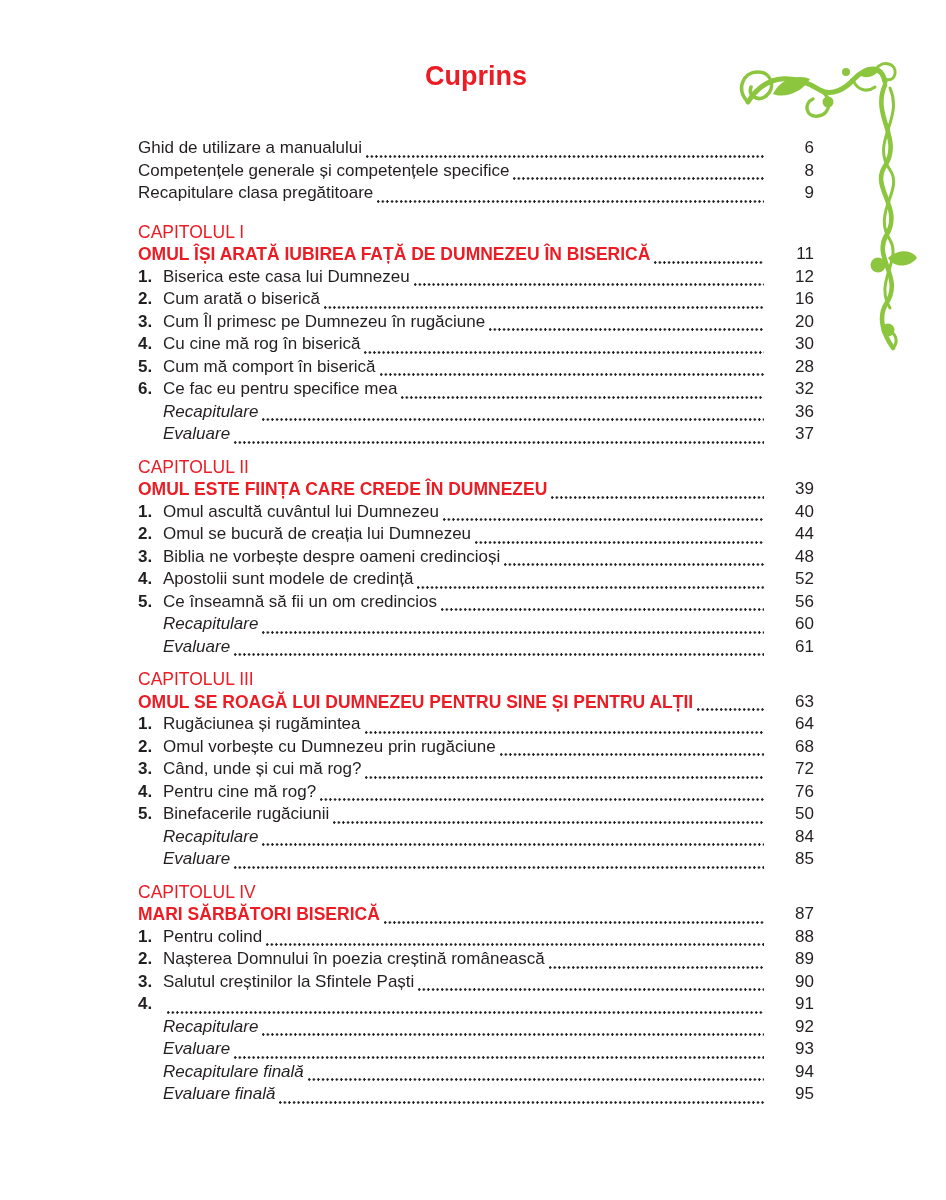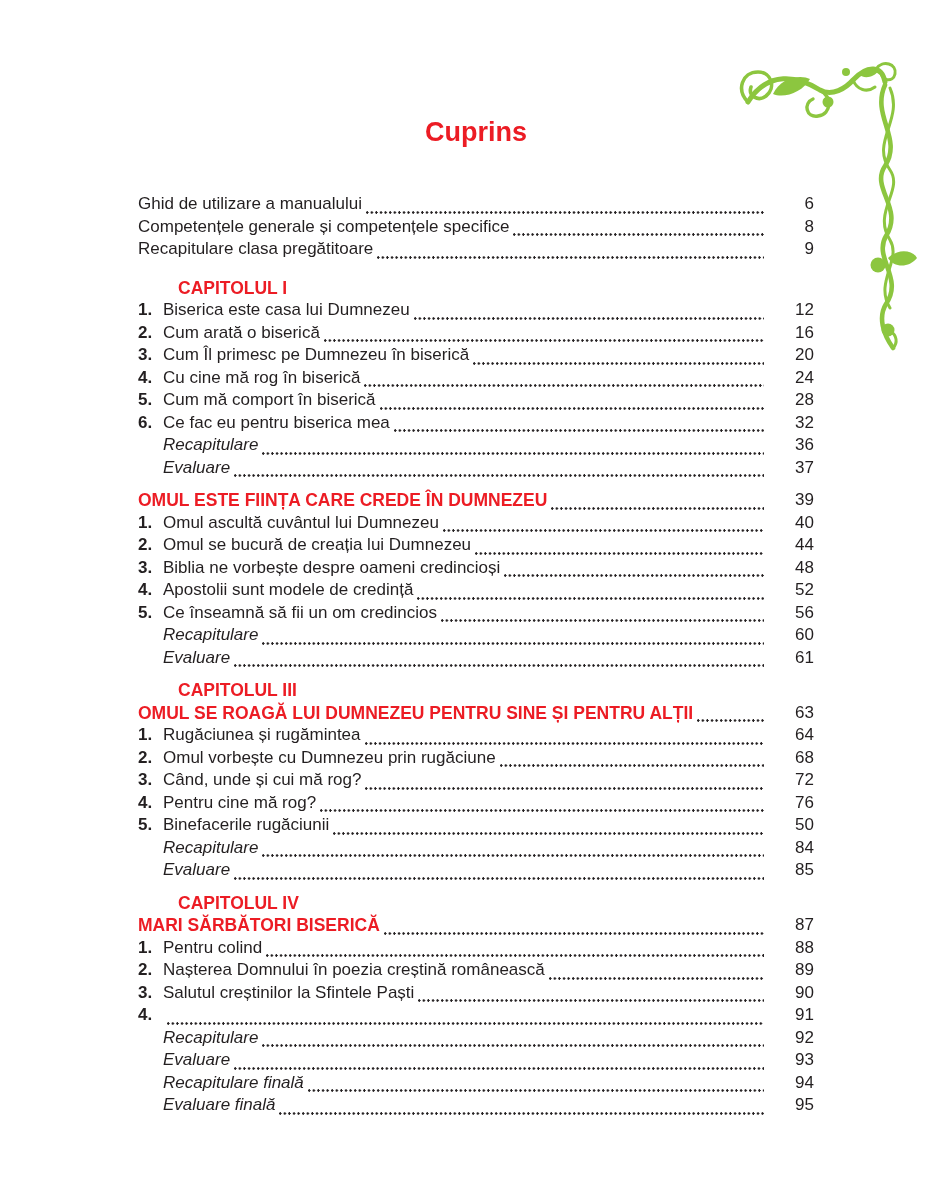--- a/index.html
+++ b/index.html
@@ -11,21 +11,21 @@
     position: relative;
     overflow: hidden;
   }
   .toc {
     position: absolute;
     left: 138px; top: 0;
     width: 676px;
   }
   h1.page-title {
     margin: 0;
-    padding-top: 116px;
+    padding-top: 60px;
     text-align: center;
     font-size: 27px;
     line-height: 32px;
     font-weight: bold;
     color: #EC1C24;
     letter-spacing: 0px;
   }
   .front-matter { margin-top: 45px; }
   .chapter { margin-top: 10px; }
   .chapter:first-of-type { margin-top: 16px; }
@@ -55,24 +55,23 @@
     background-image: radial-gradient(circle at 1.2px 1.5px, #231F20 1.05px, transparent 1.35px);
     background-size: 4.6px 3px;
     background-repeat: repeat-x;
   }
   .page-num {
     flex: 0 0 50px;
     text-align: right;
   }
   .cap-label {
     color: #EC1C24;
-    font-weight: bold;
+    font-weight: normal;
     font-size: 17.5px;
     line-height: 22.5px;
-    margin-left: 40px;
   }
   .head-row .label {
     color: #EC1C24;
     font-weight: bold;
     font-size: 17.5px;
   }
   .vine {
     position: absolute;
     left: 728px; top: 52px;
     width: 190px; height: 300px;
@@ -130,72 +129,78 @@
       <div class="row">
 
     <span class="label">Recapitulare clasa pregătitoare</span>
     <span class="leader"></span>
     <span class="page-num">9</span>
   </div>
     </div>
   <div>
       <section class="chapter">
     <div class="cap-label">CAPITOLUL I</div>
+    <div class="row head-row">
+      <span class="label">OMUL ÎȘI ARATĂ IUBIREA FAȚĂ DE DUMNEZEU ÎN BISERICĂ</span>
+      <span class="leader"></span>
+      <span class="page-num">11</span>
+    </div>
     <div>
           <div class="row indent">
     <span class="num">1.</span>
     <span class="label">Biserica este casa lui Dumnezeu</span>
     <span class="leader"></span>
     <span class="page-num">12</span>
   </div>
           <div class="row indent">
     <span class="num">2.</span>
     <span class="label">Cum arată o biserică</span>
     <span class="leader"></span>
     <span class="page-num">16</span>
   </div>
           <div class="row indent">
     <span class="num">3.</span>
-    <span class="label">Cum Îl primesc pe Dumnezeu în biserică</span>
+    <span class="label">Cum Îl primesc pe Dumnezeu în rugăciune</span>
     <span class="leader"></span>
     <span class="page-num">20</span>
   </div>
           <div class="row indent">
     <span class="num">4.</span>
     <span class="label">Cu cine mă rog în biserică</span>
     <span class="leader"></span>
-    <span class="page-num">24</span>
+    <span class="page-num">30</span>
   </div>
           <div class="row indent">
     <span class="num">5.</span>
     <span class="label">Cum mă comport în biserică</span>
     <span class="leader"></span>
     <span class="page-num">28</span>
   </div>
           <div class="row indent">
     <span class="num">6.</span>
-    <span class="label">Ce fac eu pentru biserica mea</span>
+    <span class="label">Ce fac eu pentru specifice mea</span>
     <span class="leader"></span>
     <span class="page-num">32</span>
   </div>
           <div class="row italic indent">
     <span class="num"></span>
     <span class="label">Recapitulare</span>
     <span class="leader"></span>
     <span class="page-num">36</span>
   </div>
           <div class="row italic indent">
     <span class="num"></span>
     <span class="label">Evaluare</span>
     <span class="leader"></span>
     <span class="page-num">37</span>
   </div>
         </div>
   </section>
       <section class="chapter">
+    <div class="cap-label">CAPITOLUL II</div>
     <div class="row head-row">
       <span class="label">OMUL ESTE FIINȚA CARE CREDE ÎN DUMNEZEU</span>
       <span class="leader"></span>
       <span class="page-num">39</span>
     </div>
     <div>
           <div class="row indent">
     <span class="num">1.</span>
     <span class="label">Omul ascultă cuvântul lui Dumnezeu</span>
     <span class="leader"></span>

